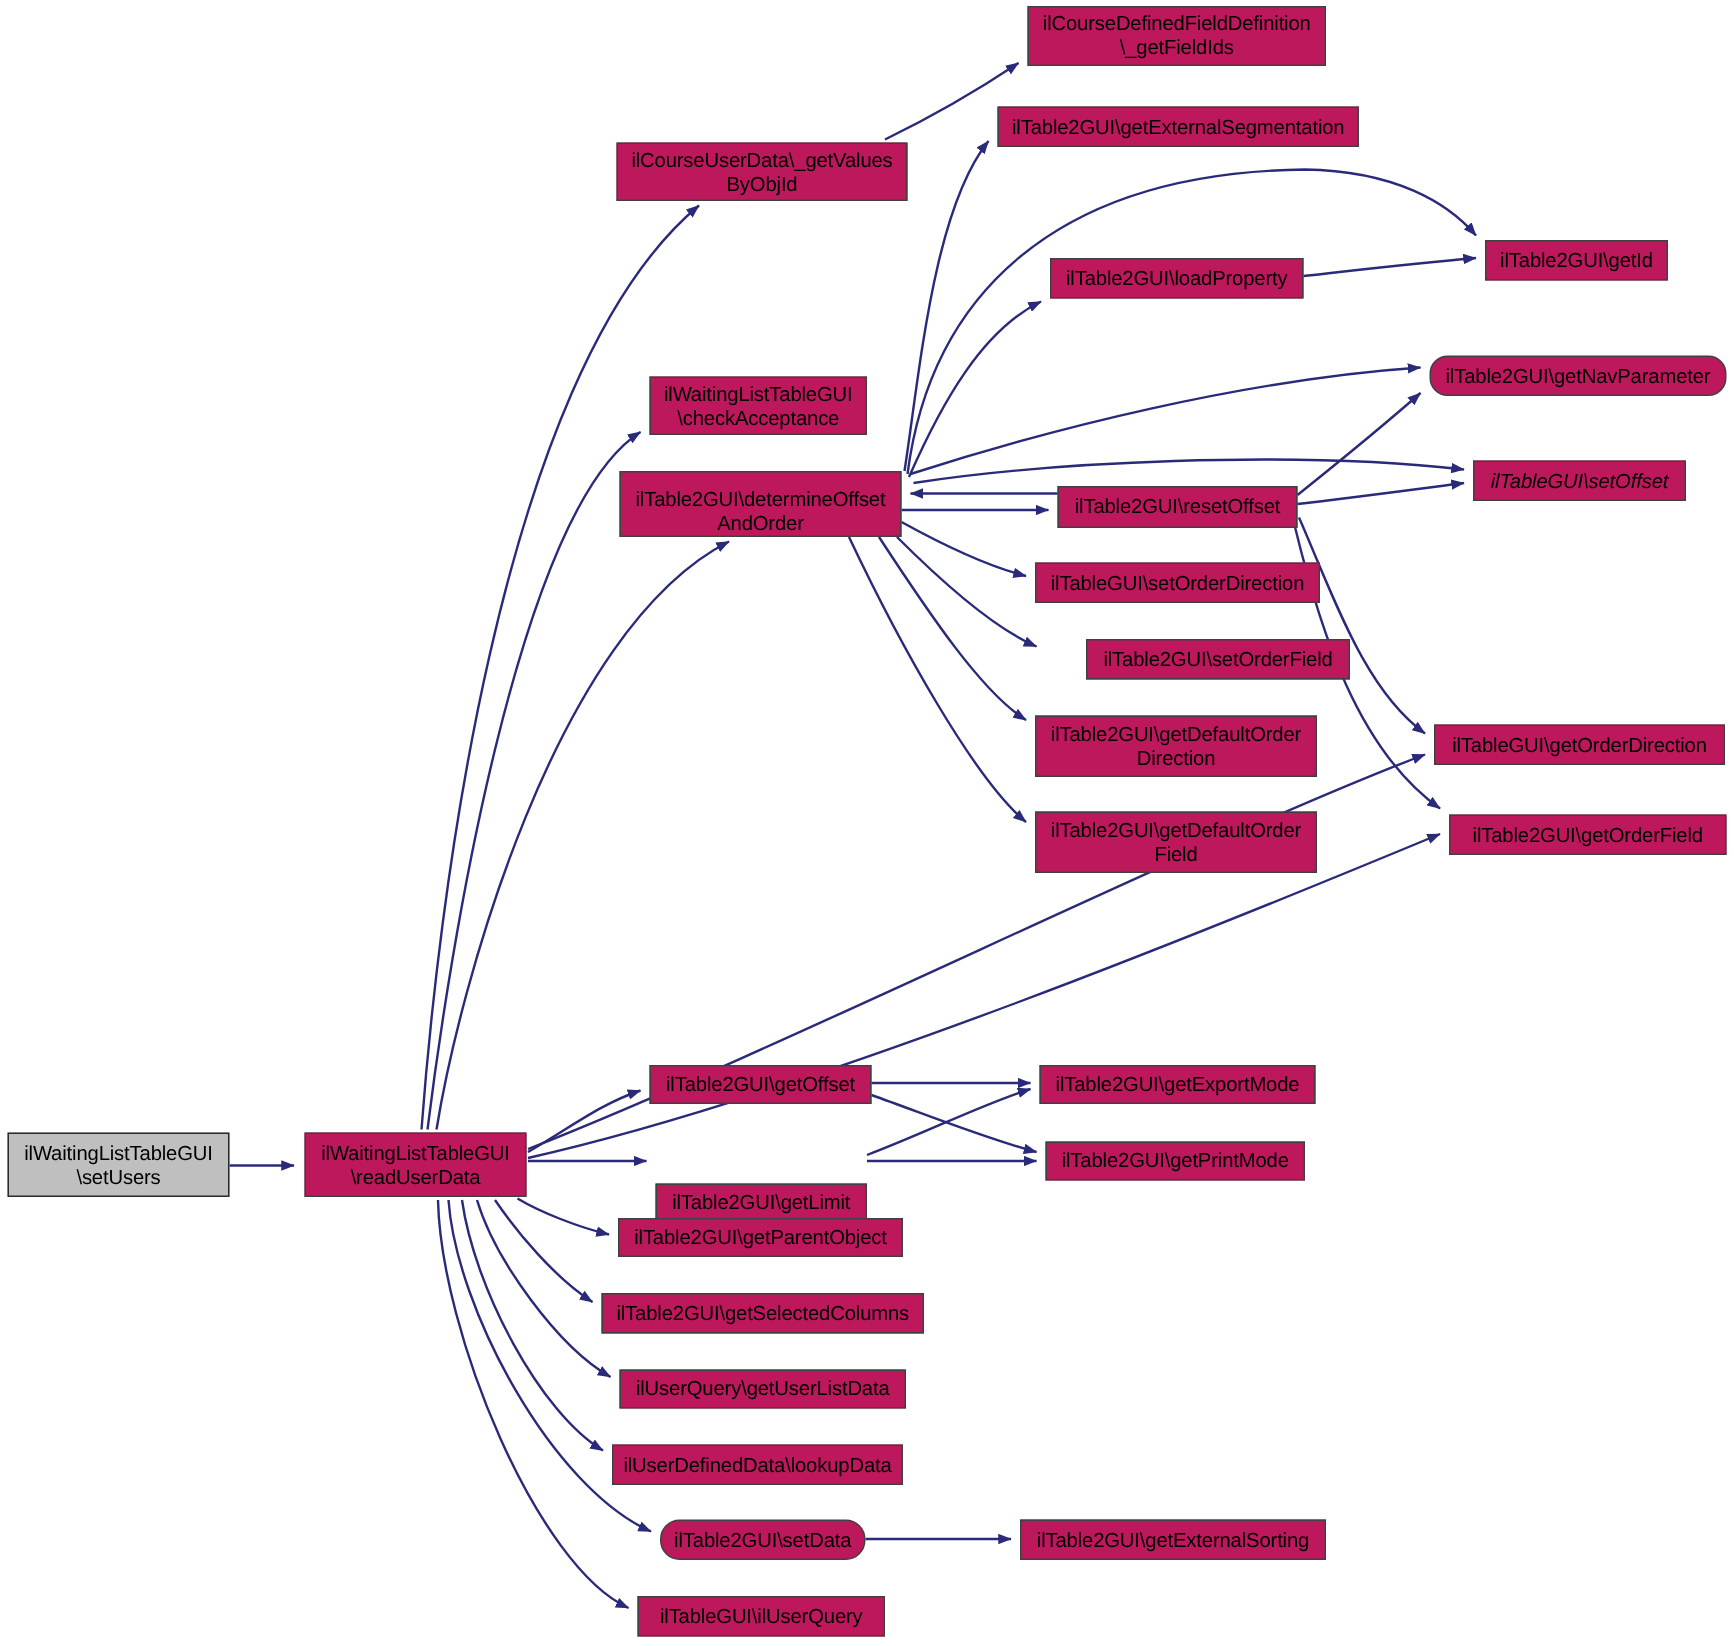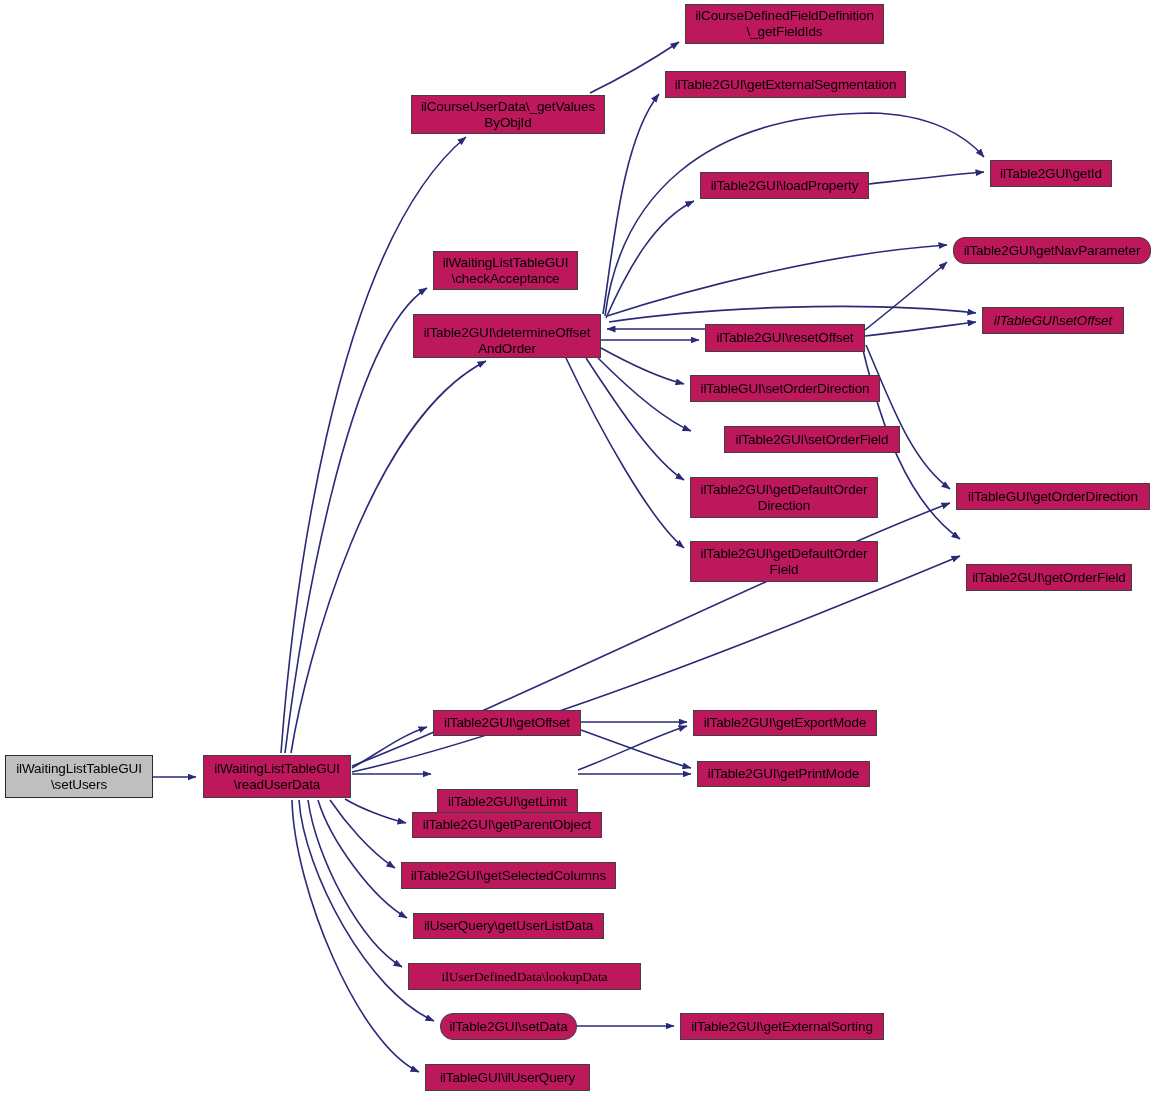--- a/index.html
+++ b/index.html
@@ -129,26 +129,26 @@
       <div class="node" style="left: 953px; top: 237px; width: 198px; height: 27px; border-radius: 12px;"><span class="label">ilTable2GUI\getNavParameter</span></div>
       <div class="node" style="left: 705px; top: 324px; width: 160px; height: 28px;"><span class="label">ilTable2GUI\resetOffset</span></div>
       <div class="node" style="left: 982px; top: 307px; width: 142px; height: 27px; font-style: italic;"><span class="label">ilTableGUI\setOffset</span></div>
       <div class="node" style="left: 690px; top: 375px; width: 190px; height: 27px;"><span class="label">ilTableGUI\setOrderDirection</span></div>
       <div class="node" style="left: 697px; top: 426px; width: 176px; height: 27px; margin-left: 27px;"><span class="label">ilTable2GUI\setOrderField</span></div>
       <div class="node" style="left: 690px; top: 477px; width: 188px; height: 41px;"><span class="label">ilTable2GUI\getDefaultOrder
 Direction</span></div>
       <div class="node" style="left: 690px; top: 541px; width: 188px; height: 41px;"><span class="label">ilTable2GUI\getDefaultOrder
 Field</span></div>
       <div class="node" style="left: 956px; top: 483px; width: 194px; height: 27px;"><span class="label">ilTableGUI\getOrderDirection</span></div>
-      <div class="node" style="left: 966px; top: 564px; width: 166px; height: 27px; align-items: center;"><span class="label">ilTable2GUI\getOrderField</span></div>
+      <div class="node" style="left: 966px; top: 543px; width: 185px; height: 27px; align-items: center;"><span class="label">ilTable2GUI\getOrderField</span></div>
       <div class="node" style="left: 433px; top: 710px; width: 148px; height: 26px;"><span class="label">ilTable2GUI\getOffset</span></div>
       <div class="node" style="left: 693px; top: 710px; width: 184px; height: 26px;"><span class="label">ilTable2GUI\getExportMode</span></div>
       <div class="node" style="left: 437px; top: 761px; width: 141px; height: 26px; margin-top: 28px;"><span class="label">ilTable2GUI\getLimit</span></div>
       <div class="node" style="left: 697px; top: 761px; width: 173px; height: 26px;"><span class="label">ilTable2GUI\getPrintMode</span></div>
       <div class="node" style="left: 412px; top: 812px; width: 190px; height: 26px;"><span class="label">ilTable2GUI\getParentObject</span></div>
       <div class="node" style="left: 401px; top: 862px; width: 215px; height: 27px;"><span class="label">ilTable2GUI\getSelectedColumns</span></div>
       <div class="node" style="left: 413px; top: 913px; width: 191px; height: 26px;"><span class="label">ilUserQuery\getUserListData</span></div>
-      <div class="node" style="left: 408px; top: 963px; width: 233px; height: 27px; font-family: Liberation Serif, serif;"><span class="label">ilUserDefinedData\lookupData</span></div>
+      <div class="node" style="left: 408px; top: 963px; width: 194px; height: 27px;"><span class="label">ilUserDefinedData\lookupData</span></div>
       <div class="node" style="left: 440px; top: 1013px; width: 137px; height: 27px; border-radius: 13px;"><span class="label">ilTable2GUI\setData</span></div>
       <div class="node" style="left: 680px; top: 1013px; width: 204px; height: 27px; justify-content: center;"><span class="label">ilTable2GUI\getExternalSorting</span></div>
       <div class="node" style="left: 425px; top: 1064px; width: 165px; height: 27px;"><span class="label">ilTableGUI\ilUserQuery</span></div>
     </div>
 </div>
 
 </body></html>

